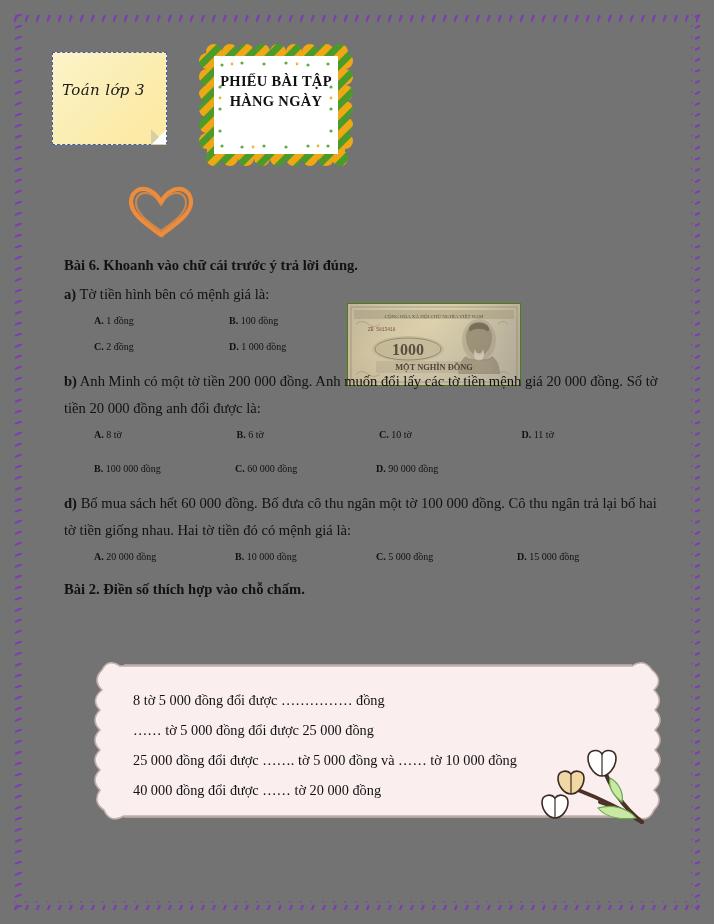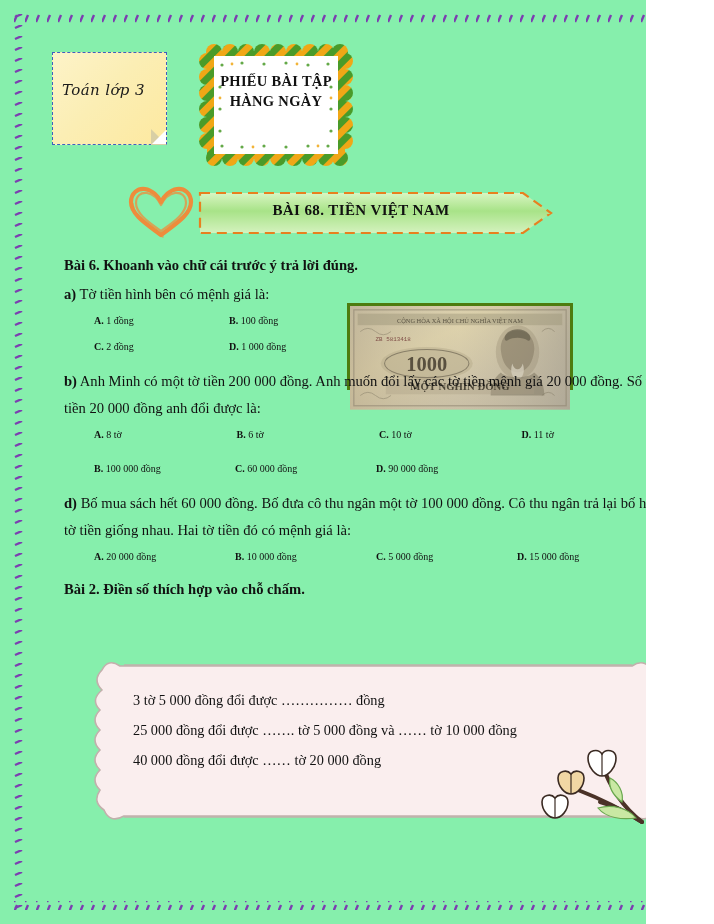--- a/index.html
+++ b/index.html
@@ -6,23 +6,23 @@
     margin: 0;
     padding: 0;
     background: #ffffff;
   }
   body {
     font-family: "Liberation Serif", "DejaVu Serif", serif;
     color: #111111;
   }
   #page {
     position: relative;
-    width: 646px;
+    width: 714px;
     height: 924px;
-    background: #86efac;
+    background: #737373;
     overflow: hidden;
   }
 
   
   .page-frame {
     position: absolute;
     left: 14px;
     top: 14px;
     width: 686px;
     height: 896px;
@@ -185,22 +185,21 @@
   .opts-wide .opt { width: 146px; }
   .opts-money .opt { width: 141px; }
 
   .qa-block { position: relative; }
   .money-img {
     position: absolute;
     left: 283px;
     top: 22px;
     width: 172px;
     height: 81px;
-    border: 3px solid #4d7c0f;
-    padding-left: 48px;
+    border: 1px solid #4d7c0f;
   }
 
   
   .note-art { position: absolute; inset: 0; overflow: hidden; }
 
   
   .cloud-box {
     position: absolute;
     left: 88px;
     top: 652px;
@@ -335,33 +334,20 @@
 
   <div class="title-area">
     <svg class="heart-deco" width="78" height="58" viewBox="0 0 78 58">
       <g fill="none" stroke="#ee8c3c" stroke-linecap="round" stroke-linejoin="round">
         <path d="M39 52 C26 42 9 32 9 19 C9 10 16 5 23 6 C30 7 36 13 39 19 C42 13 48 7 55 6 C62 5 69 10 69 19 C69 32 52 42 39 52 Z" stroke-width="4.2"></path>
         <path d="M39 48 C28 40 14 31 14 20 C14 13 19 9 25 10 C31 11 36 16 39 22 C42 16 47 11 53 10 C59 9 64 13 64 20 C64 31 50 40 39 48 Z" stroke-width="2.2" opacity="0.75"></path>
         <path d="M41 54 C29 45 12 34 11 21" stroke-width="1.6" opacity="0.6"></path>
       </g>
     </svg>
 
-    <div class="banner">
-      <svg width="355" height="44" viewBox="0 0 355 44">
-        <defs>
-          <linearGradient id="bgrad" x1="0" y1="0" x2="0" y2="1">
-            <stop offset="0%" stop-color="#d8f5c2"></stop>
-            <stop offset="45%" stop-color="#a8e388"></stop>
-            <stop offset="100%" stop-color="#d4f2be"></stop>
-          </linearGradient>
-        </defs>
-        <path d="M2 2 L325 2 L353 22 L325 42 L2 42 Z" fill="url(#bgrad)" stroke="#e8801f" stroke-width="2.2" stroke-dasharray="10 6"></path>
-      </svg>
-      <div class="banner-text">BÀI 68. TIỀN VIỆT NAM</div>
-    </div>
   </div>
 
   <div class="content">
 
     <p class="q-head">Bài 6. Khoanh vào chữ cái trước ý trả lời đúng.</p>
 
     <div class="qa-block">
       <p class="q-stem">
         <b>a)</b>
         <span>Tờ tiền hình bên có mệnh giá là:</span>
@@ -518,21 +504,22 @@
                Q577 128 567 118 Q577 108 567 98
                Q577 88 567 78 Q577 68 567 58
                Q576 48 566 38 Q576 28 564 18
                Q556 6 544 14
                Z" fill="#faeeee" stroke="#c2b0ac" stroke-width="1.6"></path>
       <path d="M36 13 L544 13" stroke="#c2b0ac" stroke-width="1.4" fill="none"></path>
       <path d="M36 165 L544 165" stroke="#c2b0ac" stroke-width="1.4" fill="none"></path>
     </svg>
 
     <div class="cloud-lines">
-      <div>3 tờ 5 000 đồng đổi được …………… đồng</div>
+      <div>8 tờ 5 000 đồng đổi được …………… đồng</div>
+      <div>…… tờ 5 000 đồng đổi được 25 000 đồng</div>
       <div>25 000 đồng đổi được ……. tờ 5 000 đồng và …… tờ 10 000 đồng</div>
       <div>40 000 đồng đổi được …… tờ 20 000 đồng</div>
     </div>
 
     <svg class="flowers" width="116" height="78" viewBox="0 0 116 78">
       <g stroke="#4a3227" stroke-width="4" fill="none" stroke-linecap="round">
         <path d="M104 74 C86 60 72 40 64 16"></path>
         <path d="M104 74 C88 64 66 52 40 42"></path>
         <path d="M104 74 C92 66 78 58 62 54"></path>
       </g>

